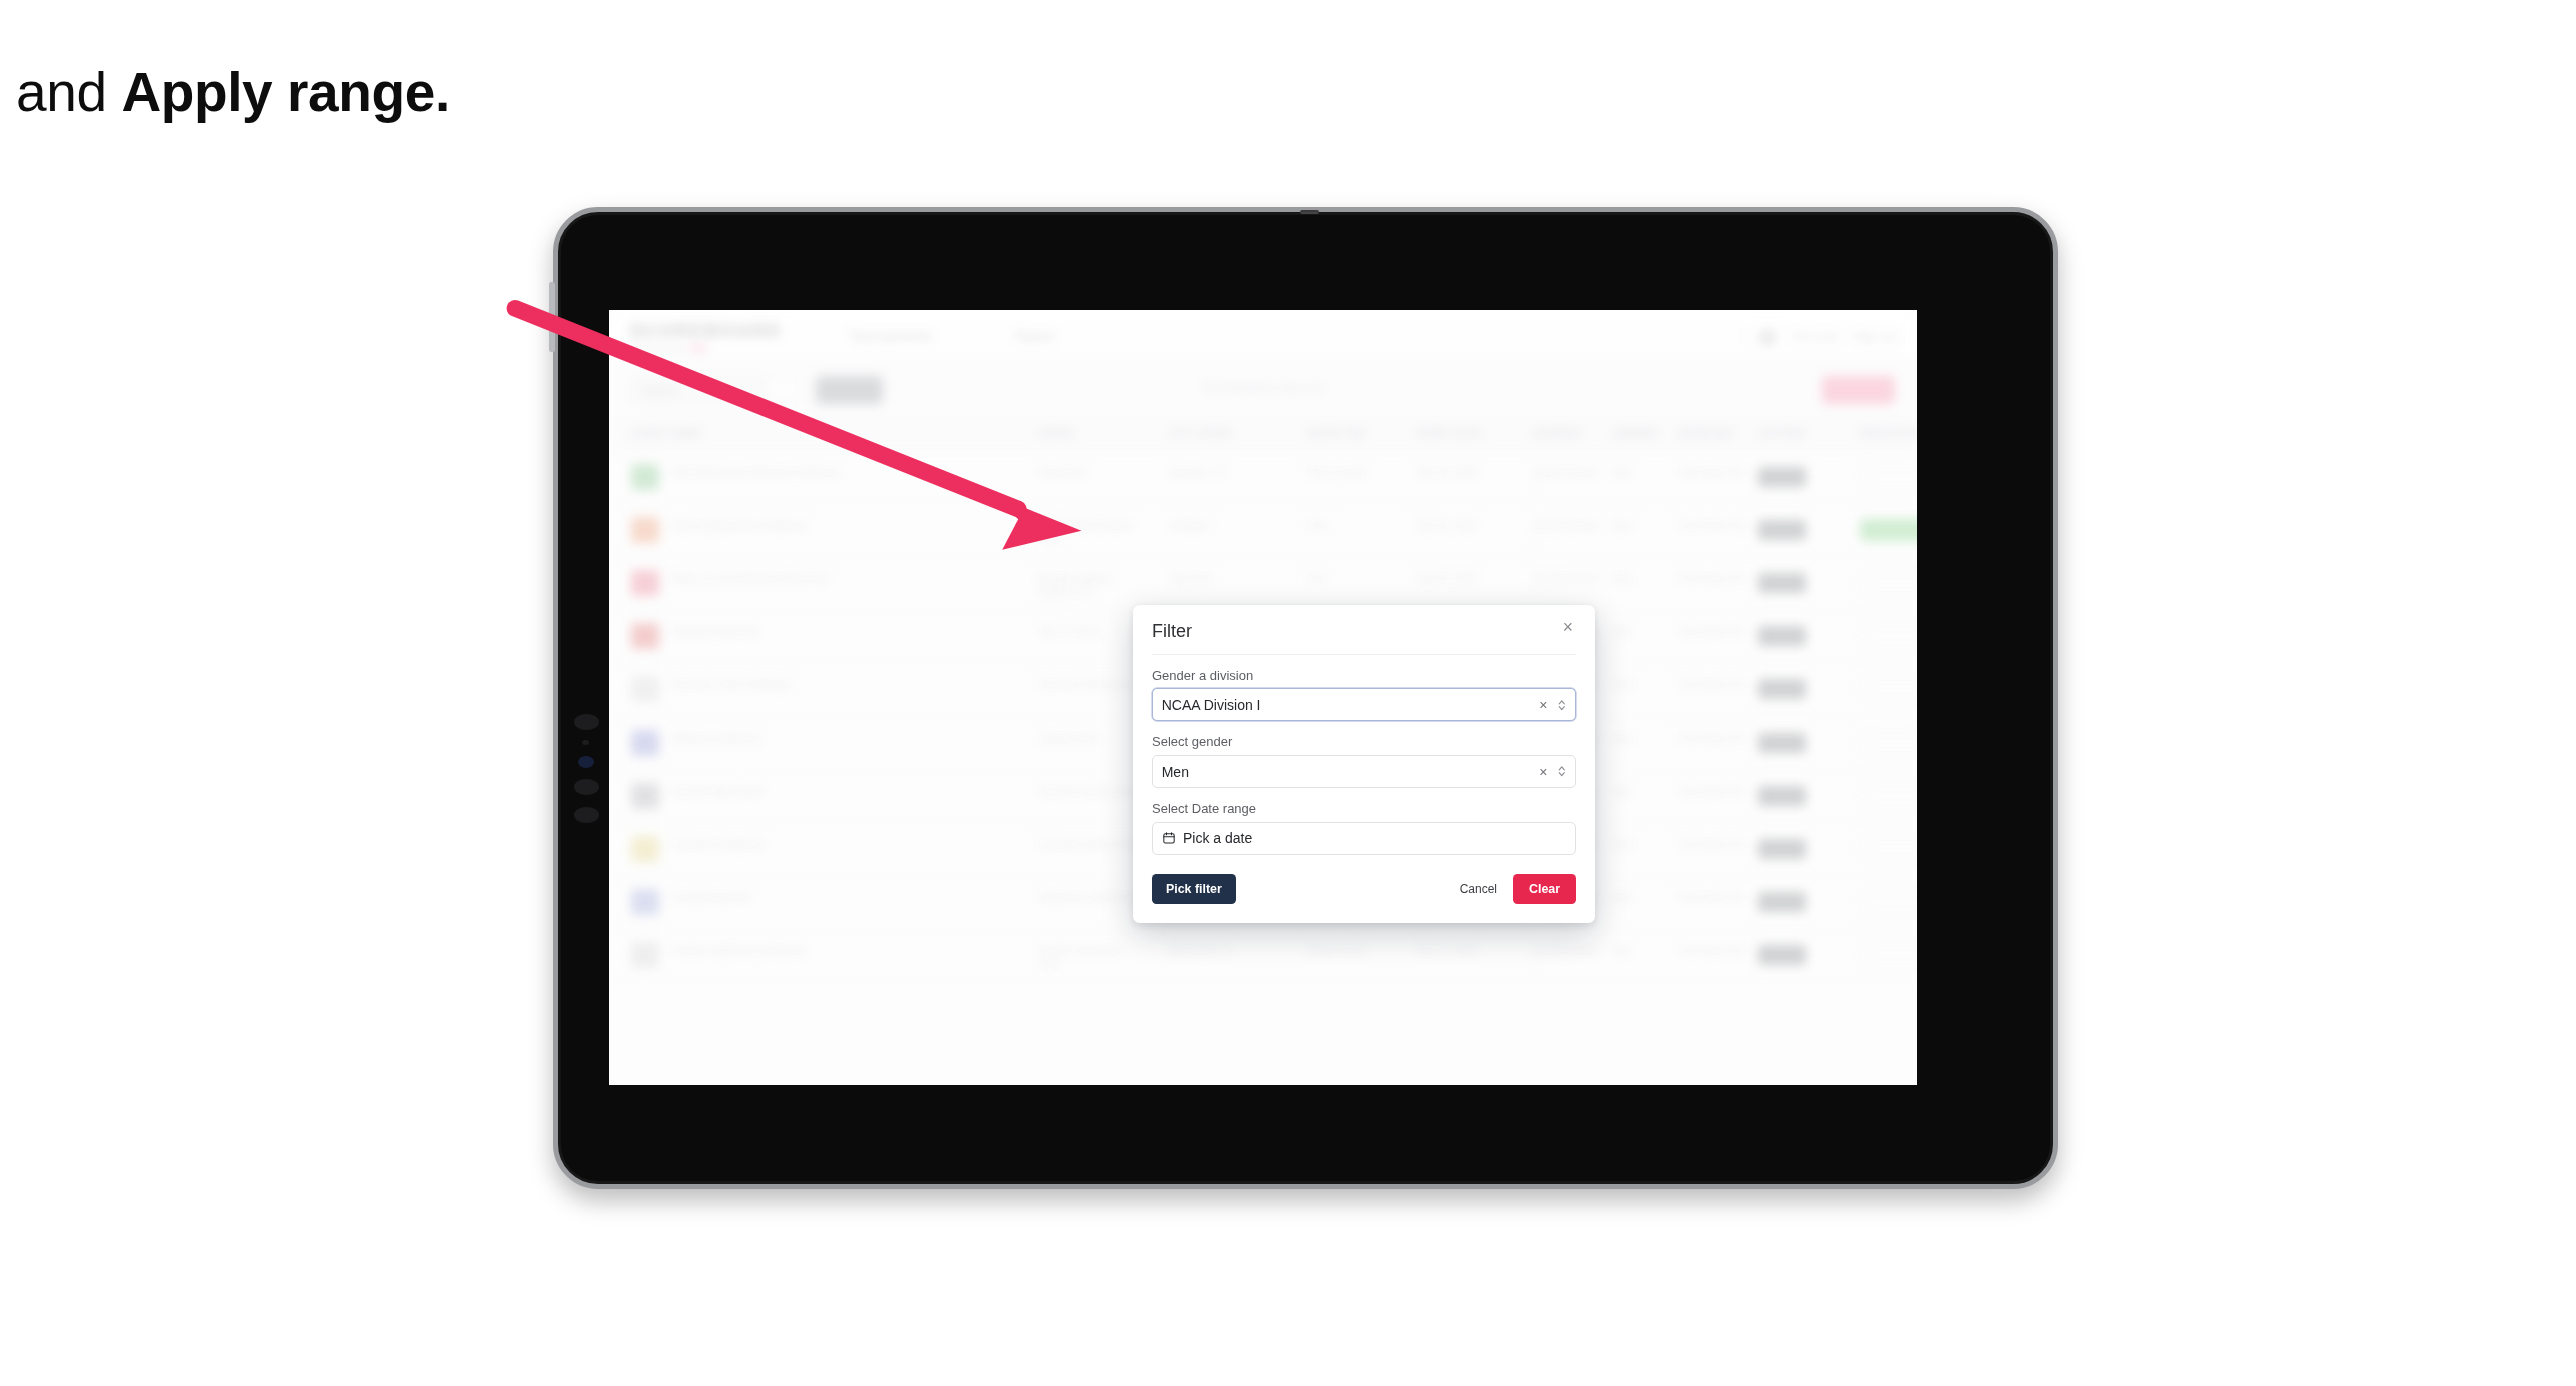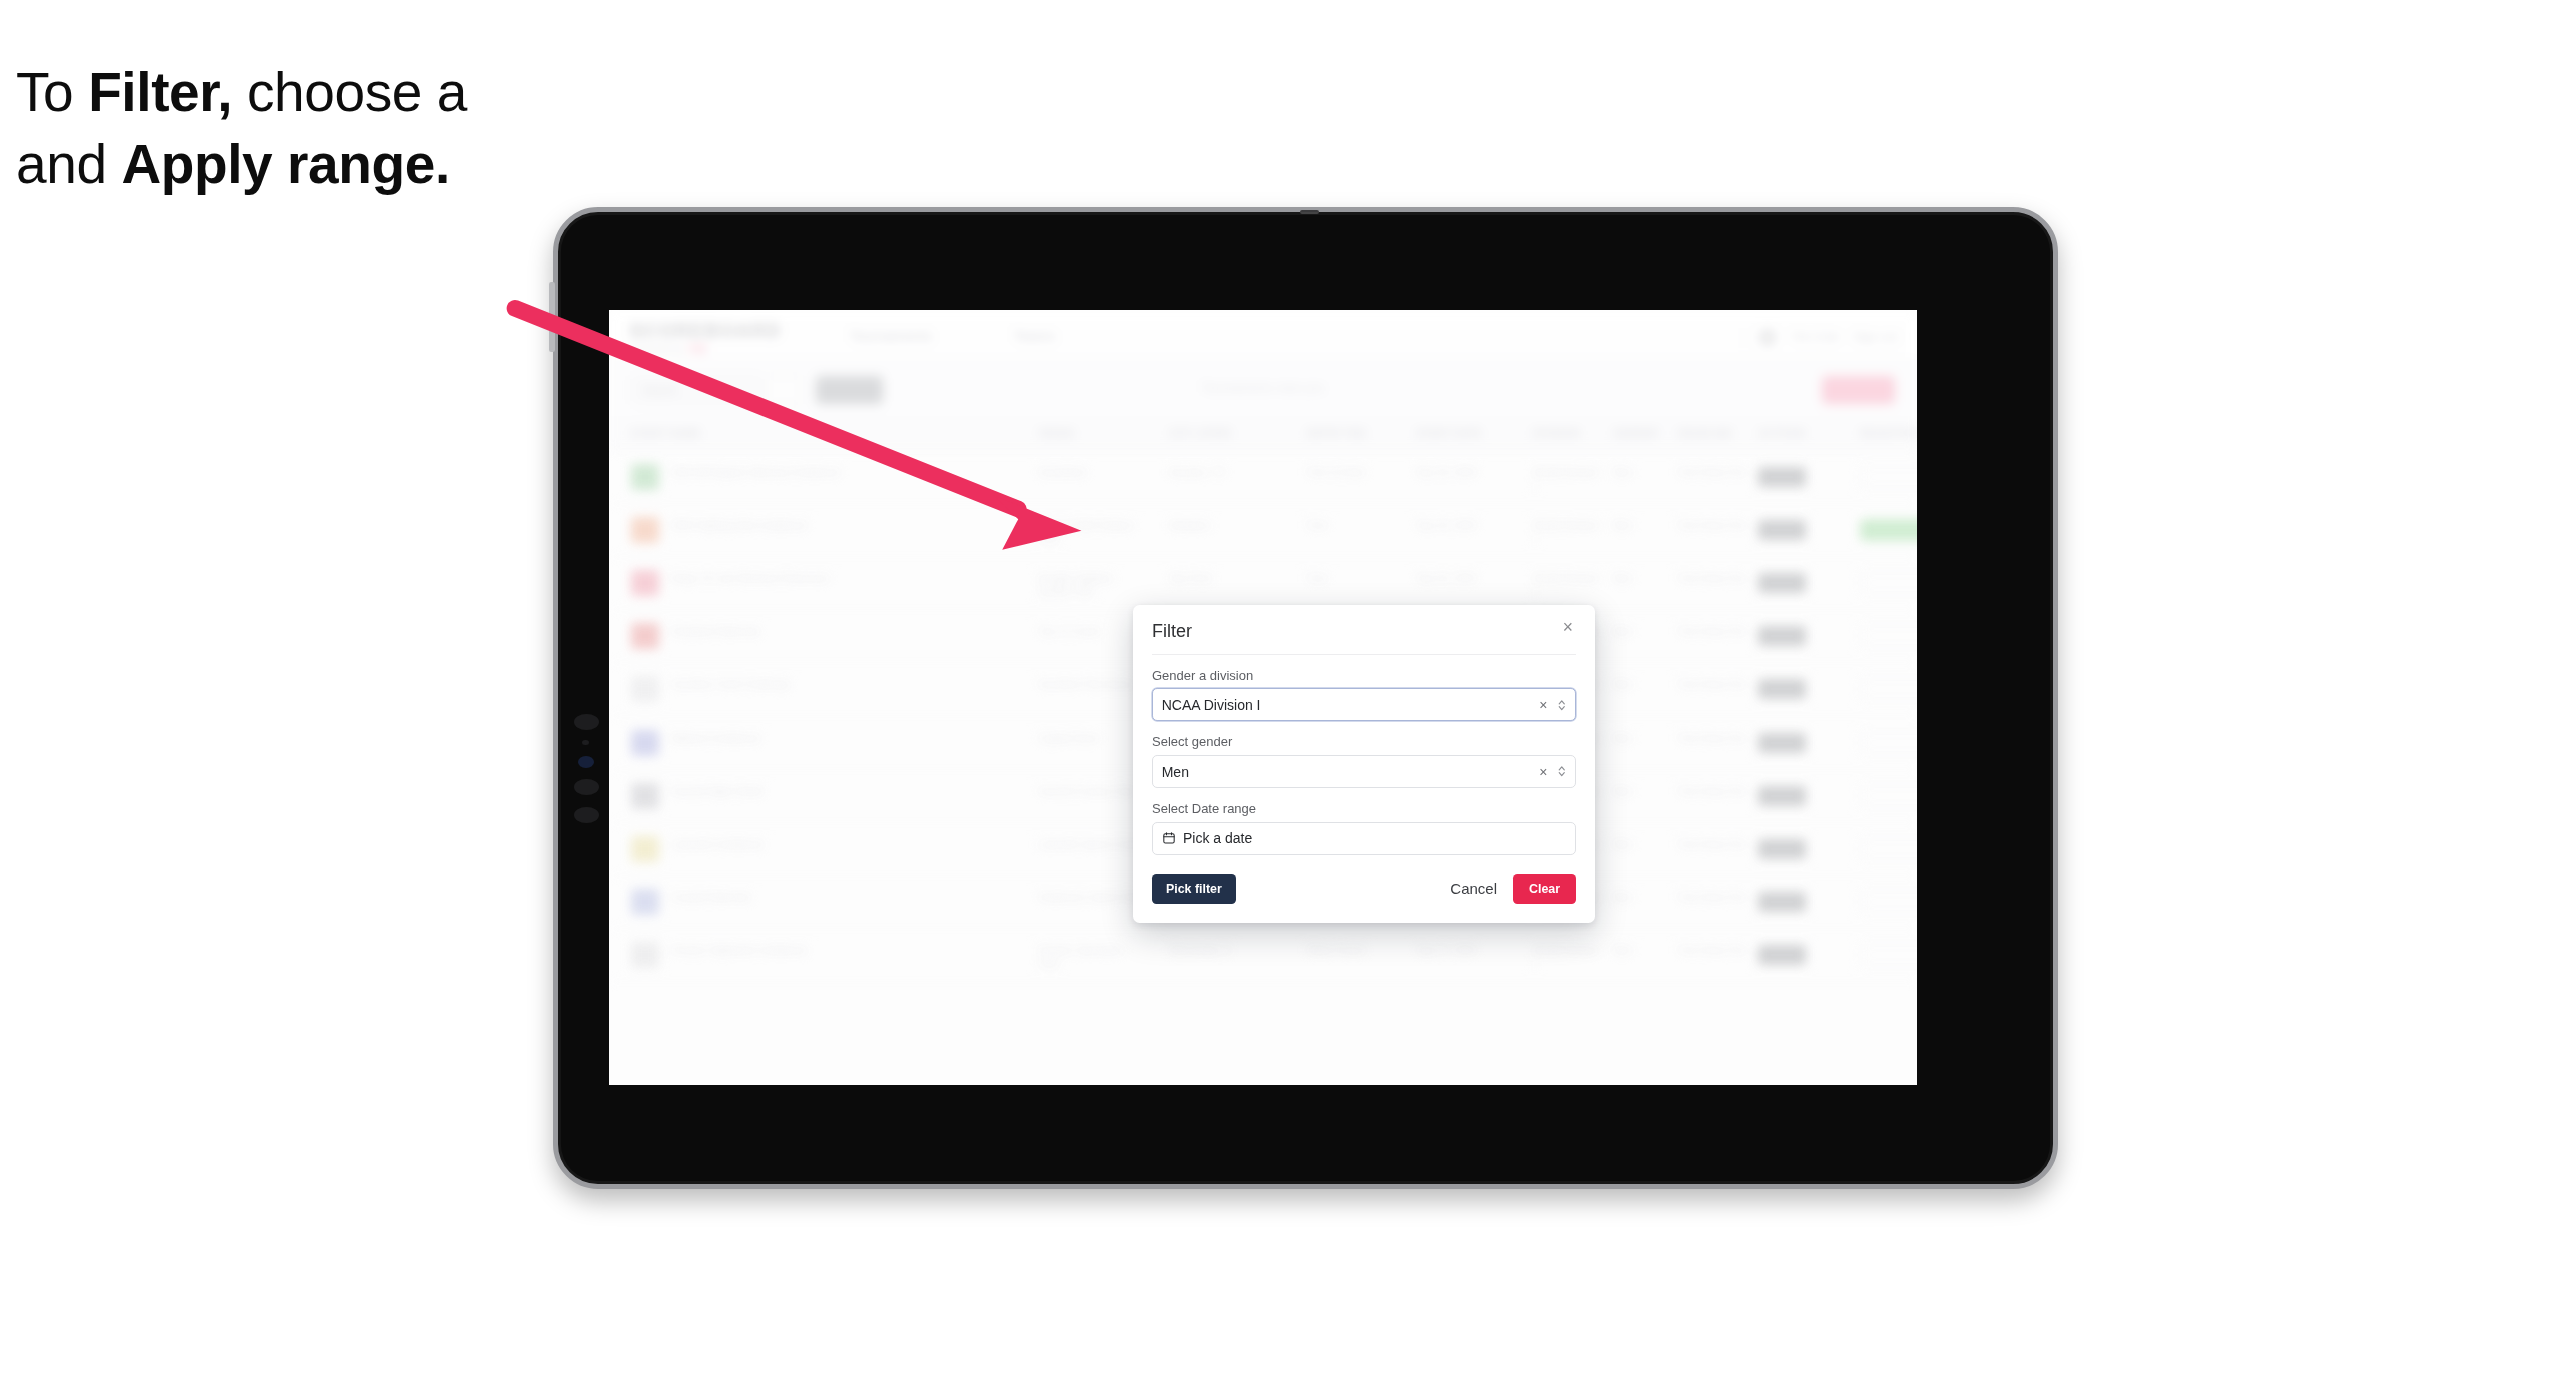--- a/index.html
+++ b/index.html
@@ -103,37 +103,36 @@
   .ctl-placeholder { font-size:14px; color:#26282c; }
 
   #modal-foot { margin-top:19px; display:flex; align-items:center; justify-content:space-between; }
   #btn-clear {
     background:#22314a; color:#ffffff; font-size:12.4px; font-weight:600;
     border:none; border-radius:4.4px; padding:8px 14px; cursor:pointer;
     font-family:"Liberation Sans", sans-serif;
   }
   .foot-right { display:flex; align-items:center; gap:16px; }
   #btn-cancel {
-    background:none; border:none; font-size:15px; color:#3b3d42; cursor:pointer;
+    background:none; border:none; font-size:12px; color:#3b3d42; cursor:pointer;
     font-family:"Liberation Sans", sans-serif;
   }
   #btn-apply {
     background:#e8274f; color:#ffffff; font-size:12.4px; font-weight:600;
     border:none; border-radius:4.4px; padding:8px 16px; cursor:pointer;
     font-family:"Liberation Sans", sans-serif;
   }
 
   
   #arrow { position:absolute; left:0; top:0; width:2576px; height:1386px; pointer-events:none; }
 </style>
 </head>
 <body>
 
 <div id="instructions">
-  <div class="ln"><span>To </span><b>Filter,</b><span> choose a</span></div>
   <div class="ln"><span>and </span><b>Apply range.</b></div>
 </div>
 
 <div id="tablet">
 
   <div class="side-btn" style="top:70px;height:70px;"></div>
   <div class="cam-dot" style="left:16px; top:502px; width:25px; height:16px;"></div>
   <div class="cam-dot" style="left:24px; top:528px; width:6.5px;  height:5.1px;"></div>
   <div class="cam-dot" style="left:19.6px; top:544px; width:16px; height:12.4px; background:#16203a;"></div>
   <div class="cam-dot" style="left:16px; top:567px; width:25px; height:16px;"></div>

